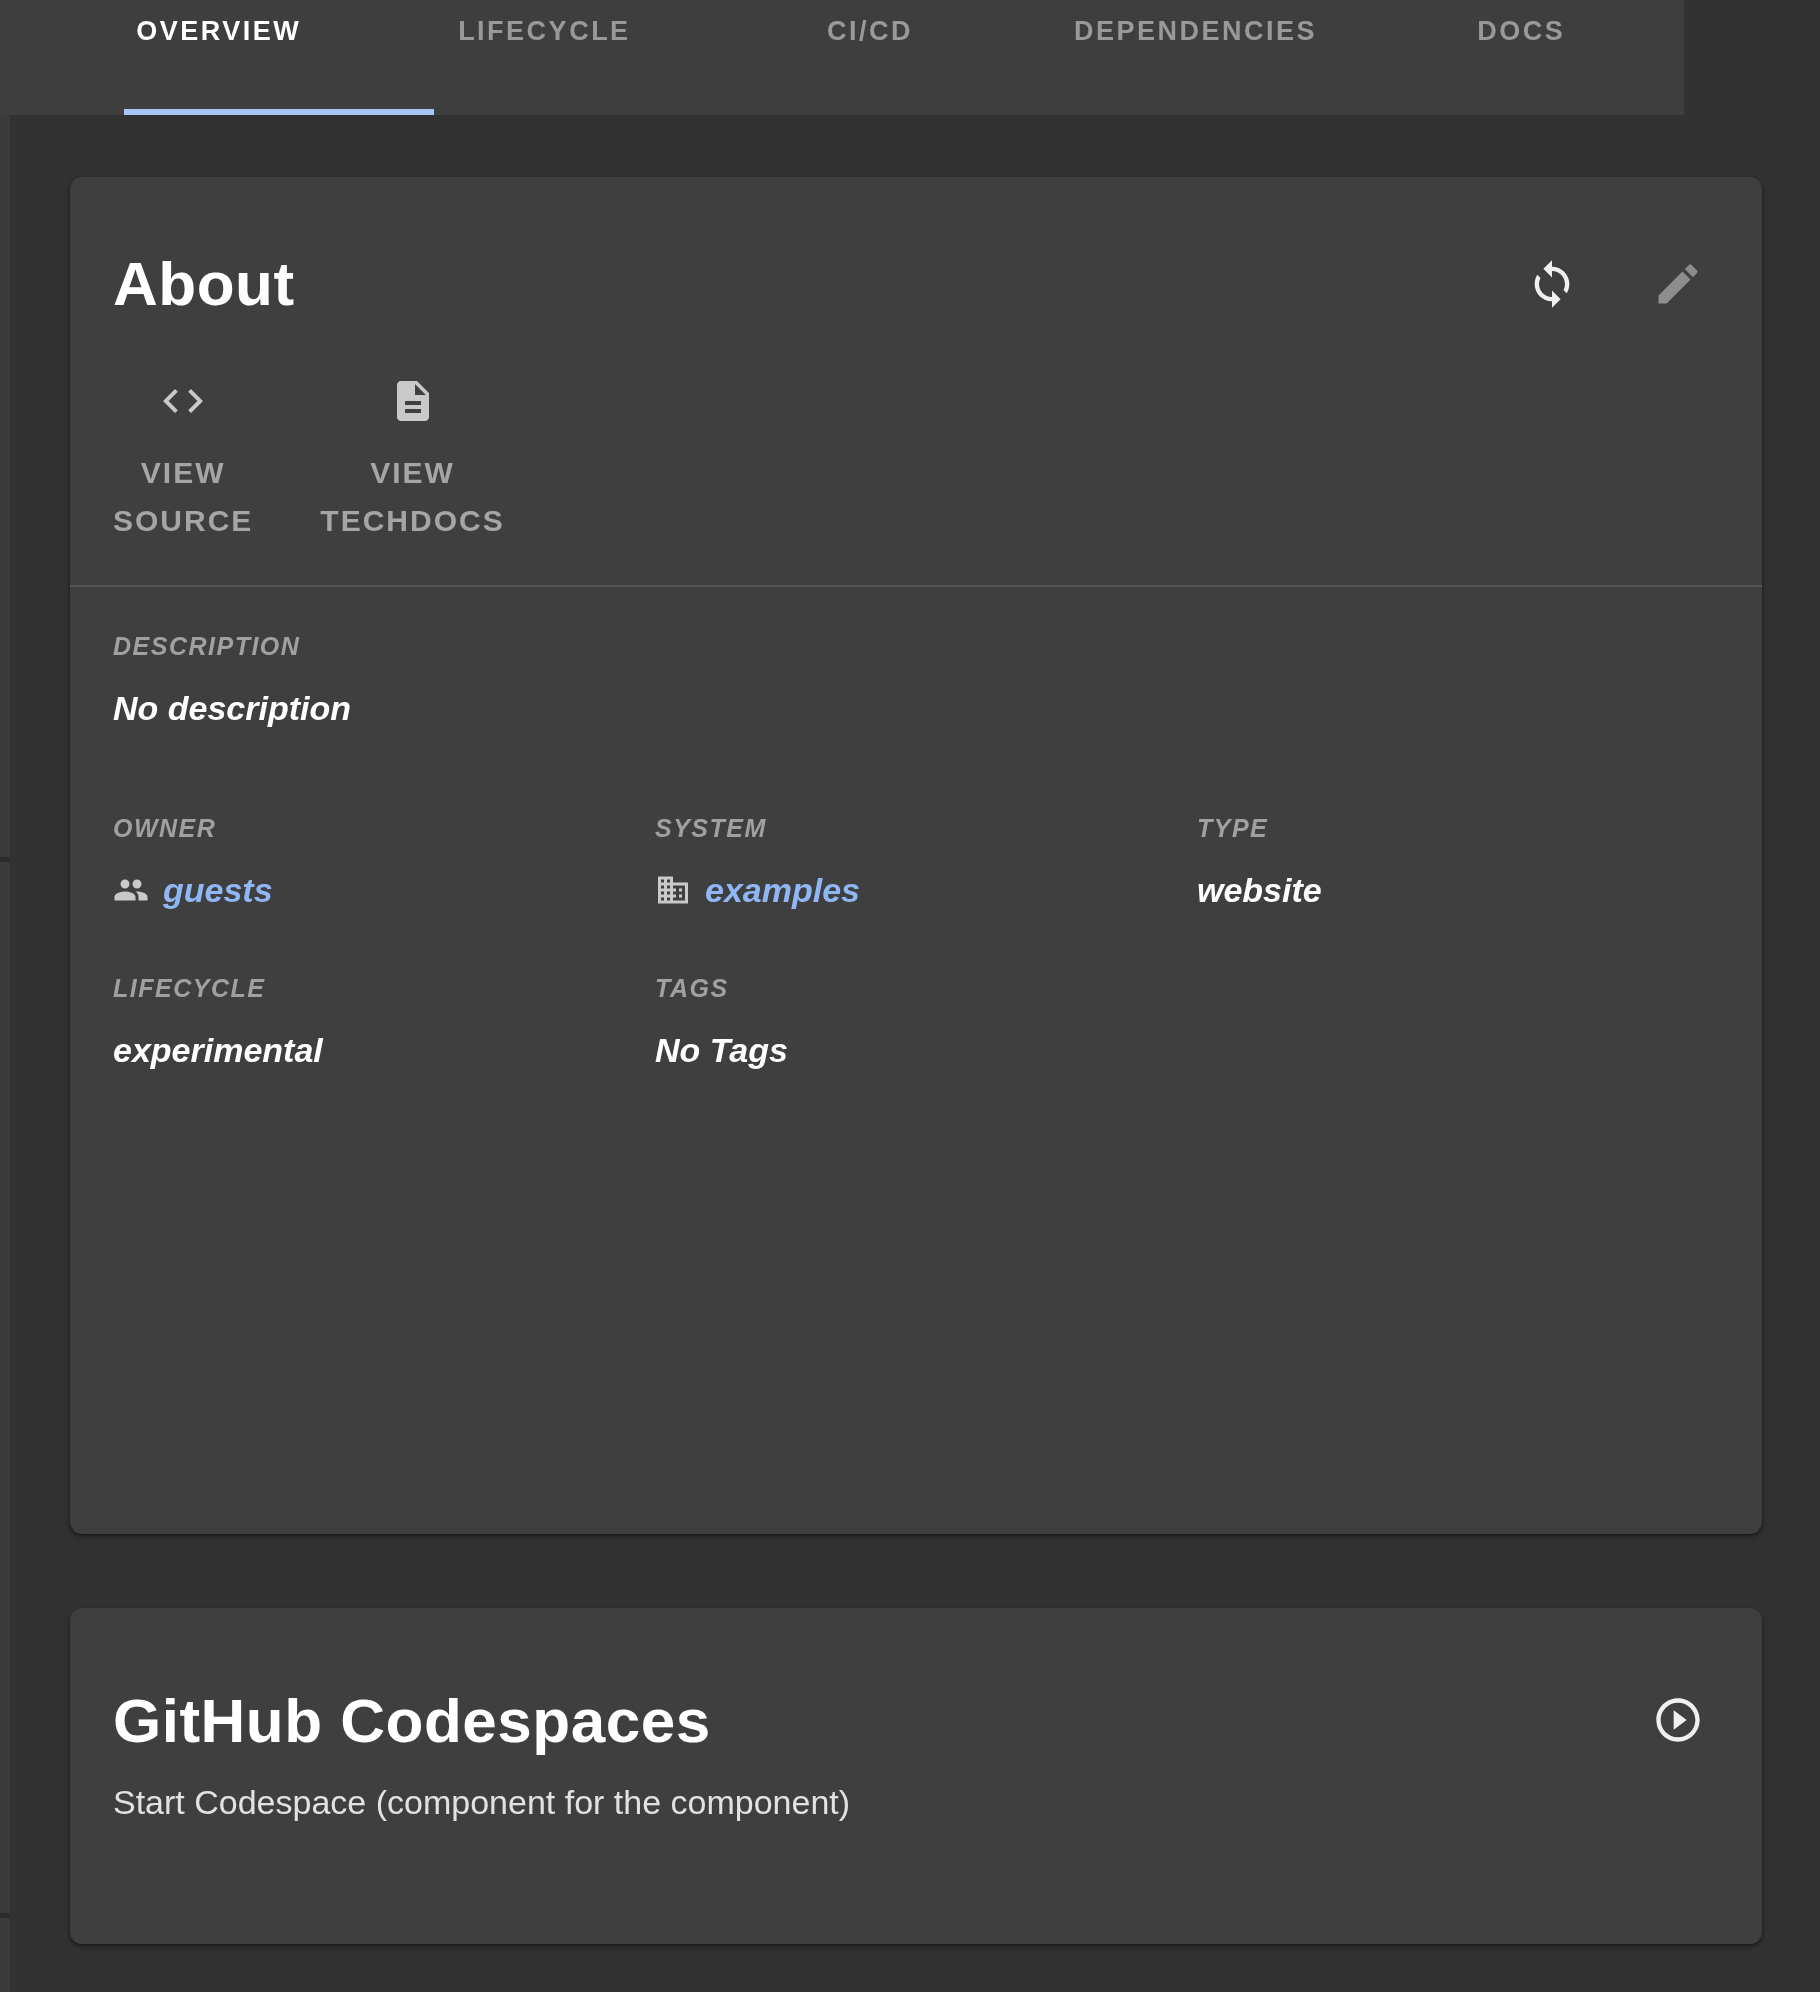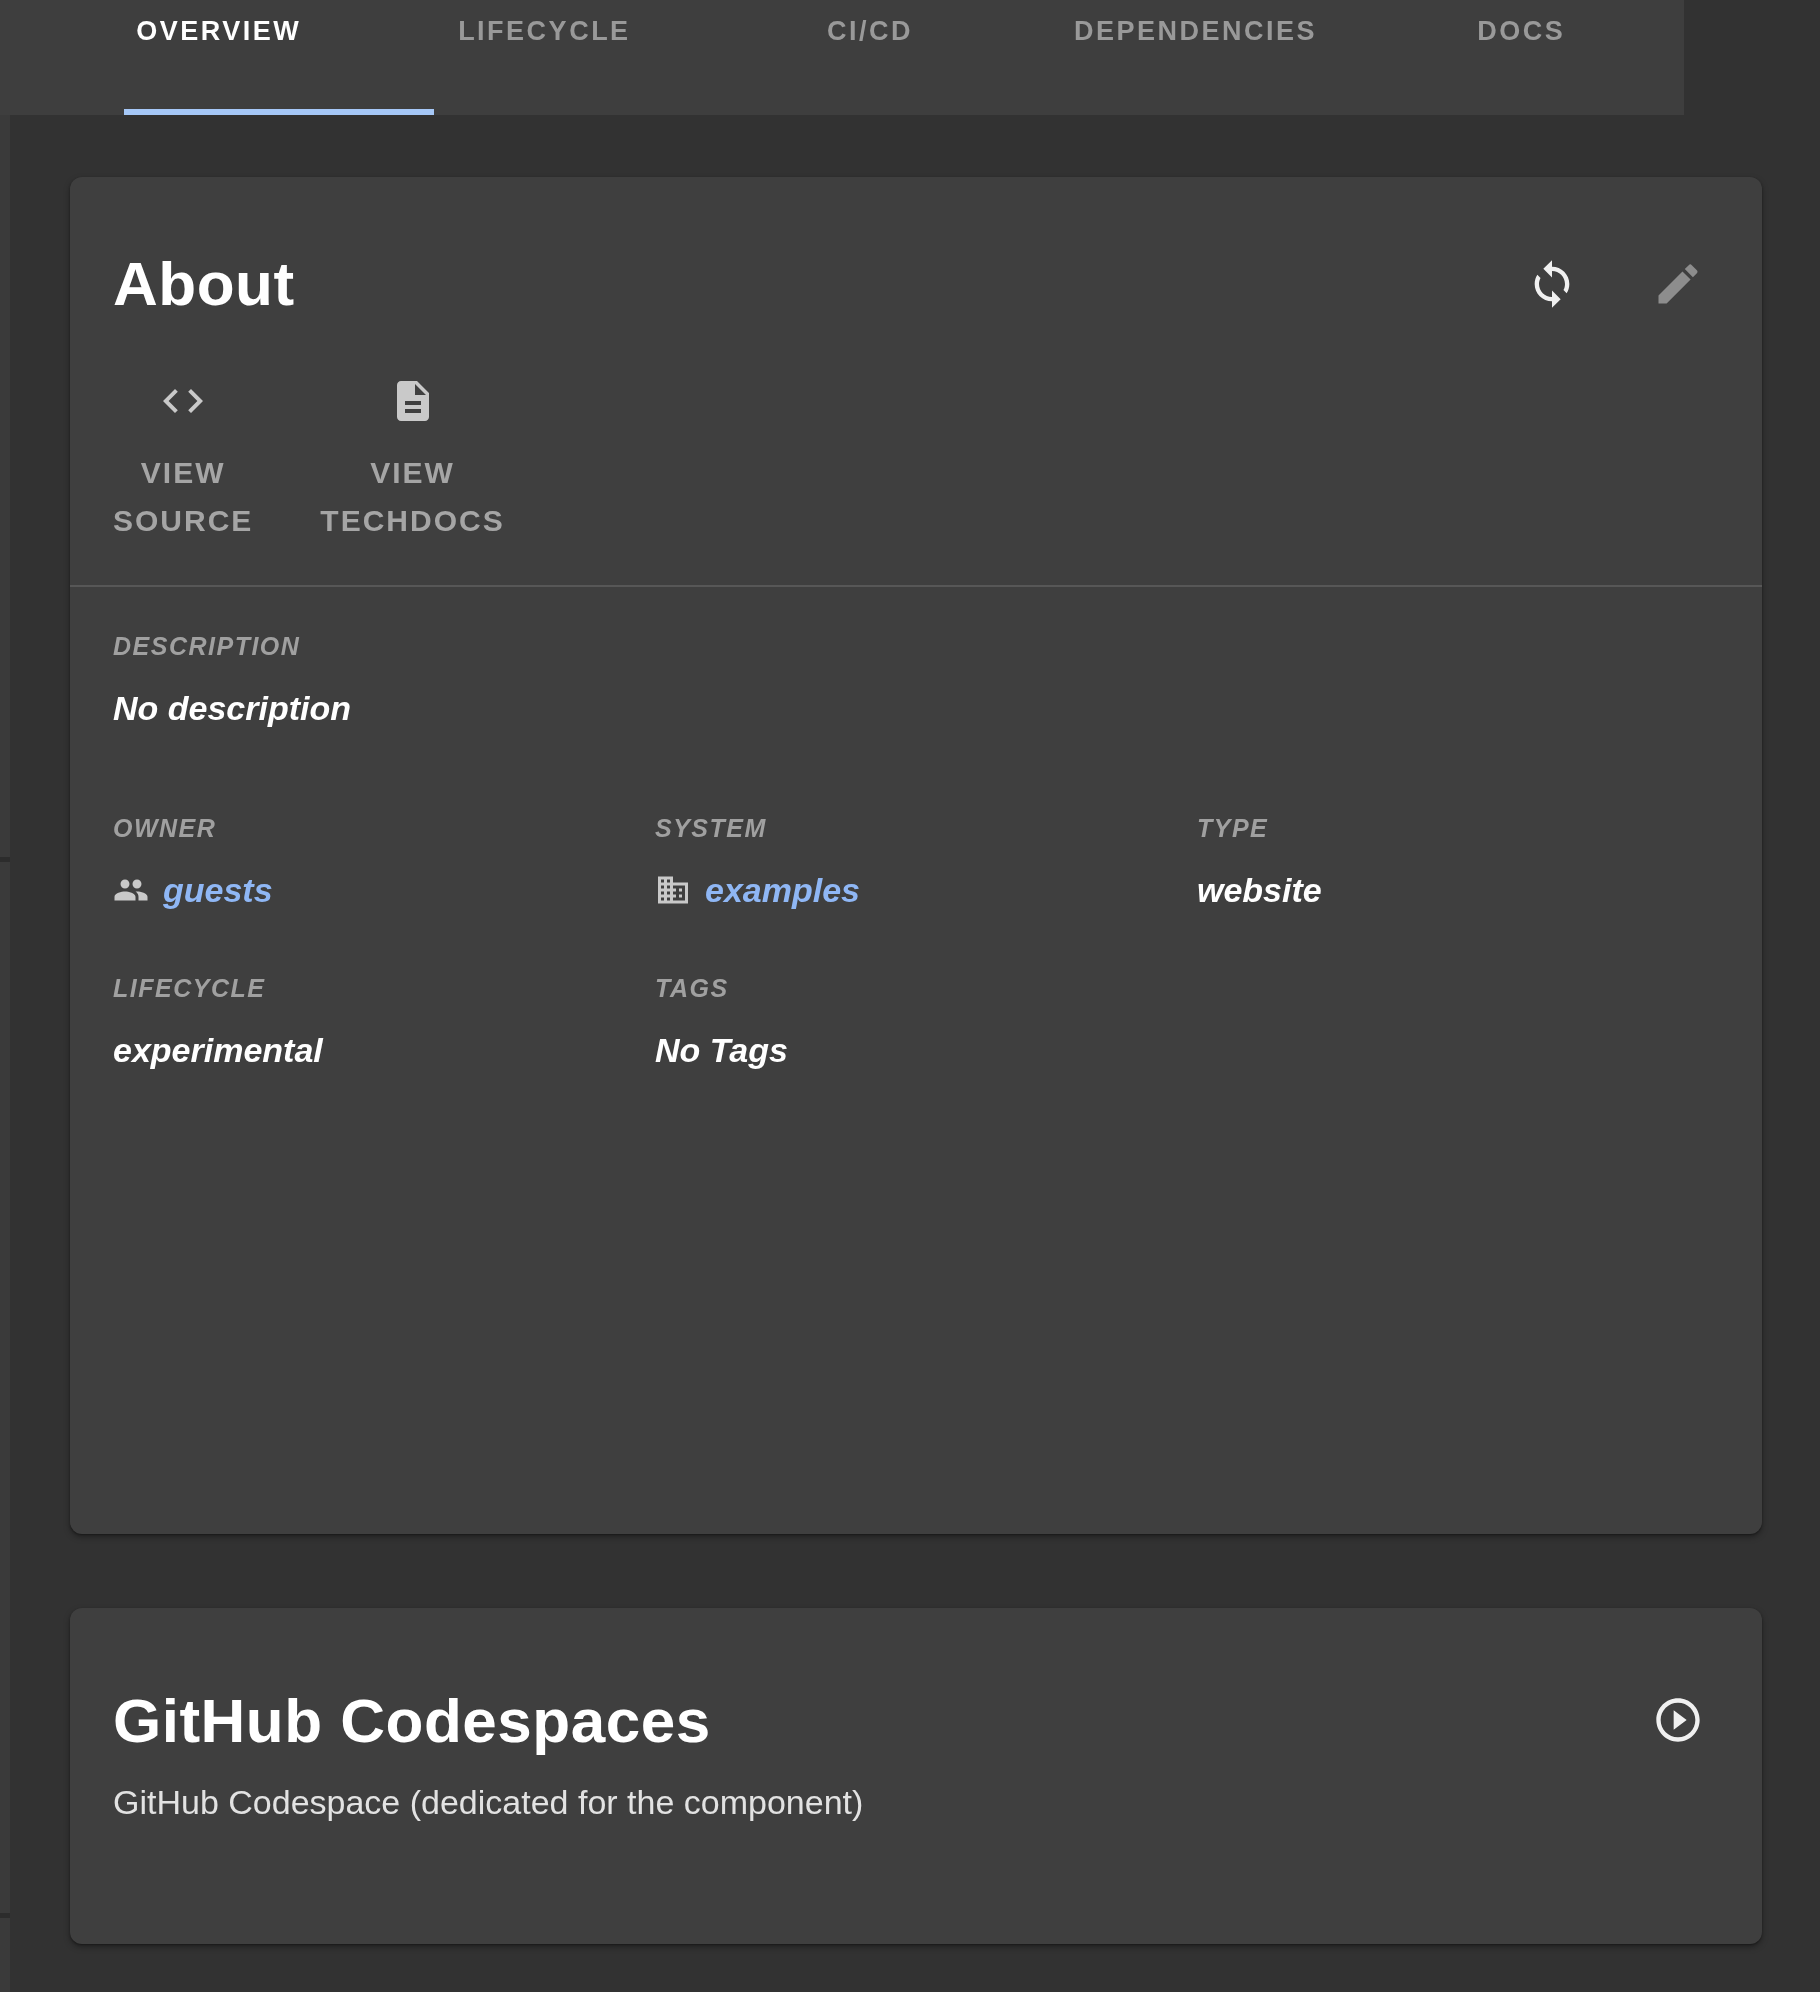--- a/index.html
+++ b/index.html
@@ -252,14 +252,14 @@
   <div class="card-header">
     <h1 class="card-title">GitHub Codespaces</h1>
     <button class="icon-button icon-white" title="">
       <span>
         <svg viewBox="0 0 24 24" fill="currentColor" width="52" height="52">
             <path d="M10 16.5l6-4.5-6-4.5v9zM12 2C6.48 2 2 6.48 2 12s4.48 10 10 10 10-4.48 10-10S17.52 2 12 2zm0 18c-4.41 0-8-3.59-8-8s3.59-8 8-8 8 3.59 8 8-3.59 8-8 8z"></path>
           </svg>
       </span>
     </button>
   </div>
-  <div class="card-subtitle">GitHub Codespace (dedicated for the component)</div>
+  <div class="card-subtitle">Start Codespace (component for the component)</div>
 </section>
 
 </body></html>

